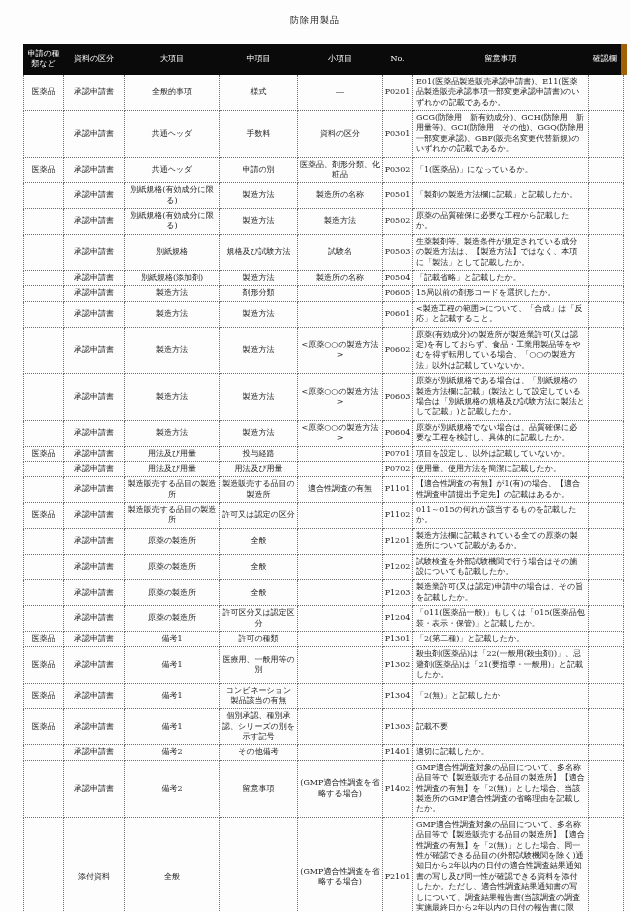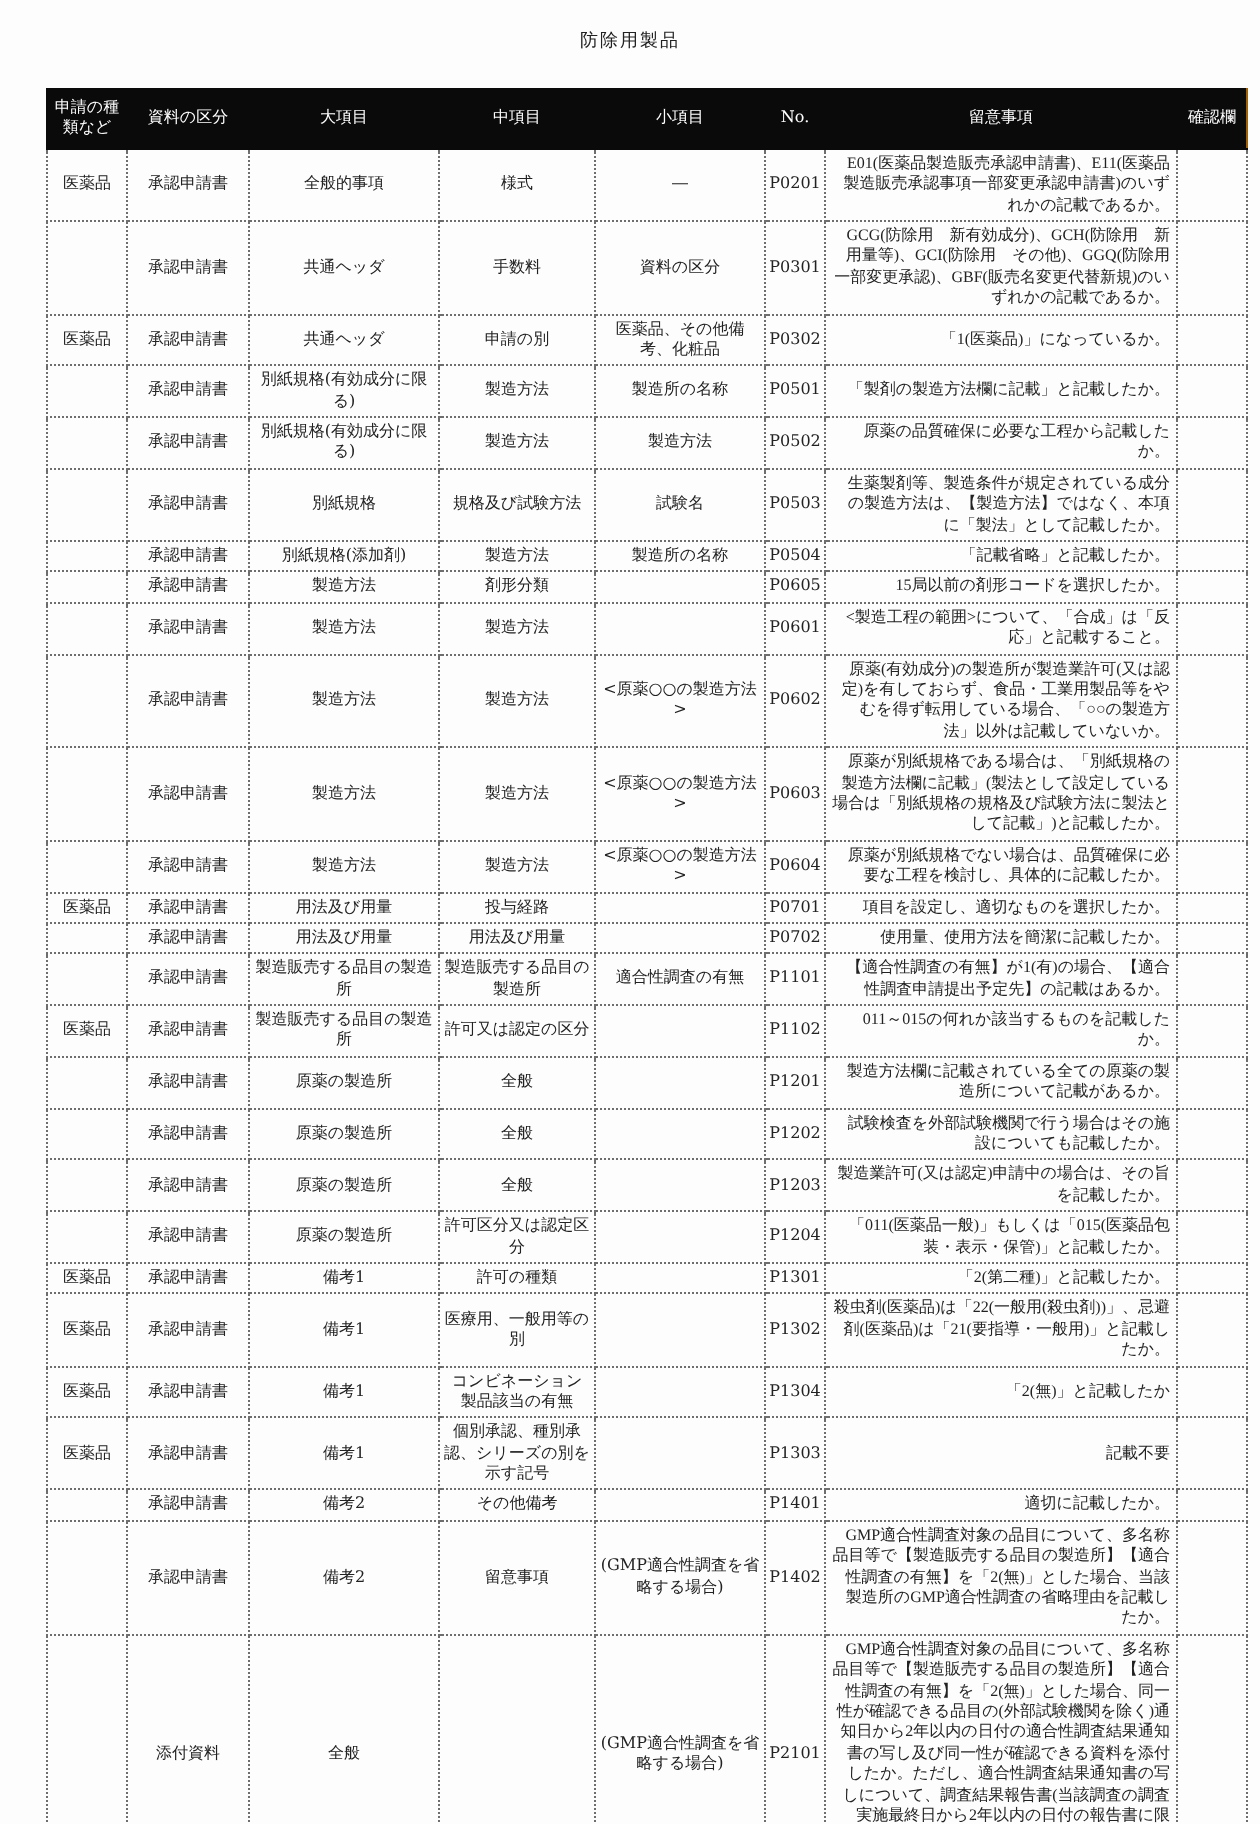--- a/index.html
+++ b/index.html
@@ -24,28 +24,28 @@
   table.checklist col.c-minor{width:85px;}
   table.checklist col.c-no{width:30px;}
   table.checklist col.c-note{width:176px;}
   table.checklist col.c-check{width:35px;}
   thead th{
     background:#0a0a0a;color:#fff;font-weight:normal;
     font-size:8px;line-height:1.3;padding:4px 1px;
     border:1px solid #0a0a0a;border-right:1px dashed #e8e8e8;
     vertical-align:middle;text-align:center;
   }
-  thead th:last-child{border-right:1px solid #a16207;font-family:Liberation Serif, serif;}
+  thead th:last-child{border-right:6px solid #a16207;font-family:Liberation Serif, serif;}
   tbody td{
     border:1px dotted #6e6e6e;
     font-size:8px;line-height:1.3;
     padding:2px 2px;vertical-align:middle;text-align:center;
     word-break:break-all;color:#222;
   }
-  tbody td.col-note{text-align:right;padding:2px 3px;font-family:Liberation Serif, serif;}
+  tbody td.col-note{text-align:left;padding:2px 3px;}
   tbody td.col-no{padding:2px 0;}
   tbody tr{page-break-inside:avoid;}
 </style>
 </head>
 <body>
 
 <div class="page">
   <div class="doc-title">防除用製品</div>
   <table class="checklist">
     <colgroup>
@@ -89,21 +89,21 @@
           <td class="col-minor">資料の区分</td>
           <td class="col-no">P0301</td>
           <td class="col-note">GCG(防除用　新有効成分)、GCH(防除用　新用量等)、GCI(防除用　その他)、GGQ(防除用　一部変更承認)、GBF(販売名変更代替新規)のいずれかの記載であるか。</td>
           <td class="col-check"></td>
         </tr>
         <tr>
           <td class="col-type">医薬品</td>
           <td class="col-category">承認申請書</td>
           <td class="col-major">共通ヘッダ</td>
           <td class="col-middle">申請の別</td>
-          <td class="col-minor">医薬品、その他備考、化粧品</td>
+          <td class="col-minor">医薬品、剤形分類、化粧品</td>
           <td class="col-no">P0302</td>
           <td class="col-note">「1(医薬品)」になっているか。</td>
           <td class="col-check"></td>
         </tr>
         <tr>
           <td class="col-type"></td>
           <td class="col-category">承認申請書</td>
           <td class="col-major">別紙規格(有効成分に限る)</td>
           <td class="col-middle">製造方法</td>
           <td class="col-minor">製造所の名称</td>
@@ -191,21 +191,21 @@
           <td class="col-note">原薬が別紙規格でない場合は、品質確保に必要な工程を検討し、具体的に記載したか。</td>
           <td class="col-check"></td>
         </tr>
         <tr>
           <td class="col-type">医薬品</td>
           <td class="col-category">承認申請書</td>
           <td class="col-major">用法及び用量</td>
           <td class="col-middle">投与経路</td>
           <td class="col-minor"></td>
           <td class="col-no">P0701</td>
-          <td class="col-note">項目を設定し、適切なものを選択したか。</td>
+          <td class="col-note">項目を設定し、以外は記載していないか。</td>
           <td class="col-check"></td>
         </tr>
         <tr>
           <td class="col-type"></td>
           <td class="col-category">承認申請書</td>
           <td class="col-major">用法及び用量</td>
           <td class="col-middle">用法及び用量</td>
           <td class="col-minor"></td>
           <td class="col-no">P0702</td>
           <td class="col-note">使用量、使用方法を簡潔に記載したか。</td>

